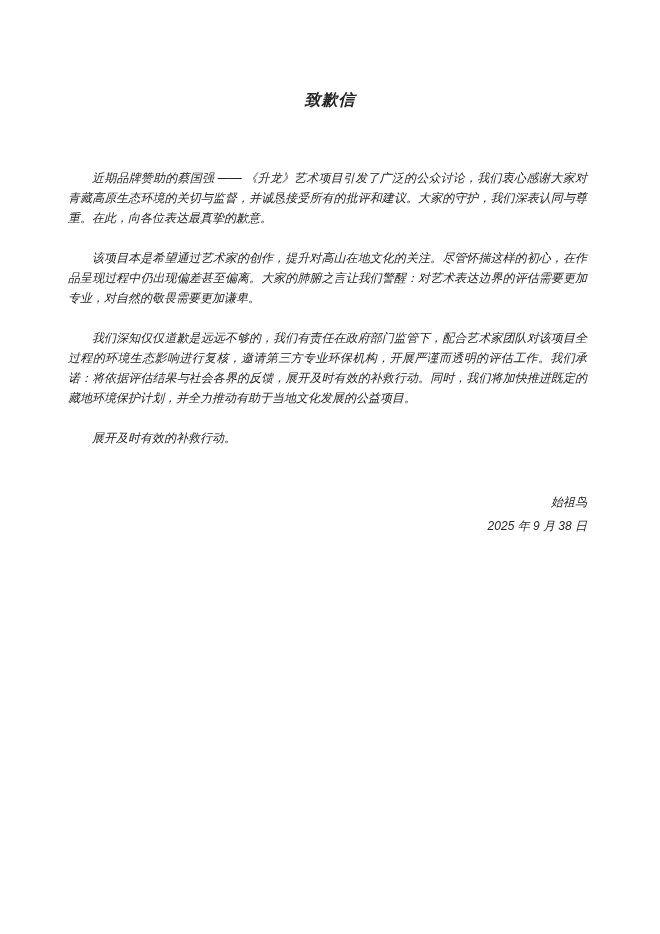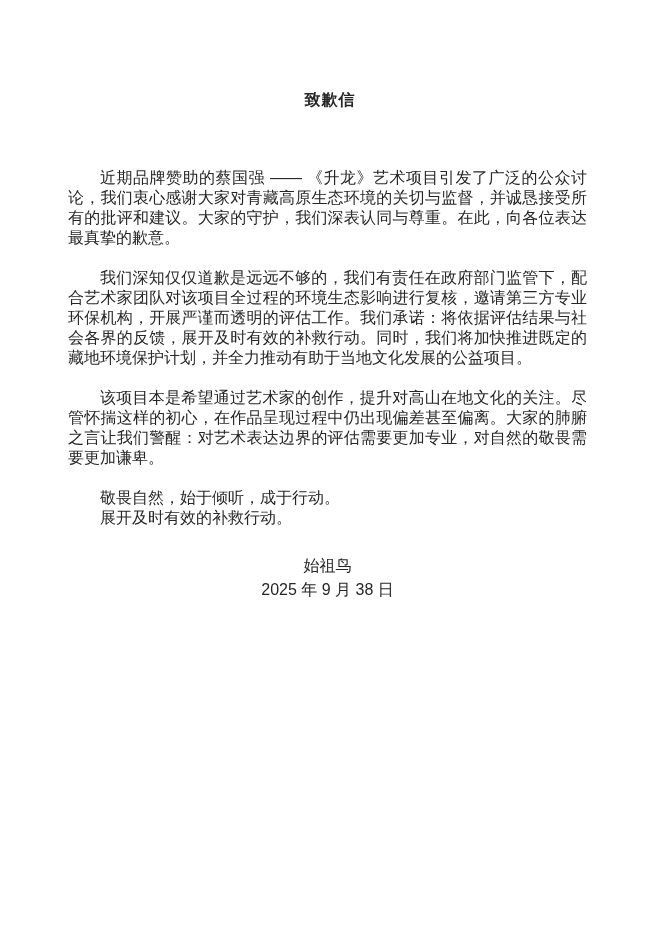--- a/index.html
+++ b/index.html
@@ -12,75 +12,75 @@
     background: var(--bg, #ffffff);
     color: var(--text, #262626);
     font-family: "Liberation Sans", "DejaVu Sans", sans-serif;
     overflow: hidden;
   }
   .page {
     width: 660px;
     height: 854px;
     box-sizing: border-box;
     background: var(--bg, #ffffff);
+    font-style: italic;
   }
   .letter-title {
     margin: 0;
     padding-top: 90px;
     text-align: center;
     font-size: 16px;
     font-weight: 700;
     letter-spacing: 1px;
   }
   .letter-body {
     margin: 57px 73px 0 68px;
-    font-size: 16px;
+    font-size: 12px;
     line-height: 20px;
     text-align: justify;
     text-justify: inter-ideograph;
   }
   .para {
     margin: 0 0 20px 0;
     text-indent: 2em;
   }
   .closing-line {
     margin: 0;
     text-indent: 2em;
   }
   .closing-block {
     margin-top: 0;
   }
   .signature-block {
-    margin-top: 26px;
-    text-align: center;
+    margin-top: 42px;
+    text-align: right;
     line-height: 24px;
   }
   .signature-block p {
     margin: 0;
     text-indent: 0;
   }
 </style>
 </head>
 <body style="--text: #262626; --bg: #ffffff;">
 
 <div class="page">
 
   <h1 class="letter-title">致歉信</h1>
 
   <div class="letter-body">
 
     <p class="para">近期品牌赞助的蔡国强 —— 《升龙》艺术项目引发了广泛的公众讨论，我们衷心感谢大家对青藏高原生态环境的关切与监督，并诚恳接受所有的批评和建议。大家的守护，我们深表认同与尊重。在此，向各位表达最真挚的歉意。</p>
 
+    <p class="para">该项目本是希望通过艺术家的创作，提升对高山在地文化的关注。尽管怀揣这样的初心，在作品呈现过程中仍出现偏差甚至偏离。大家的肺腑之言让我们警醒：对艺术表达边界的评估需要更加专业，对自然的敬畏需要更加谦卑。</p>
+
     <p class="para">我们深知仅仅道歉是远远不够的，我们有责任在政府部门监管下，配合艺术家团队对该项目全过程的环境生态影响进行复核，邀请第三方专业环保机构，开展严谨而透明的评估工作。我们承诺：将依据评估结果与社会各界的反馈，展开及时有效的补救行动。同时，我们将加快推进既定的藏地环境保护计划，并全力推动有助于当地文化发展的公益项目。</p>
-
-    <p class="para">该项目本是希望通过艺术家的创作，提升对高山在地文化的关注。尽管怀揣这样的初心，在作品呈现过程中仍出现偏差甚至偏离。大家的肺腑之言让我们警醒：对艺术表达边界的评估需要更加专业，对自然的敬畏需要更加谦卑。</p>
 
 
     <div class="closing-block">
-      <p class="closing-line">敬畏自然，始于倾听，成于行动。</p>
       <p class="closing-line">展开及时有效的补救行动。</p>
     </div>
 
     <div class="signature-block">
       <p>始祖鸟</p>
       <p>2025 年 9 月 38 日</p>
     </div>
 
   </div>
 

